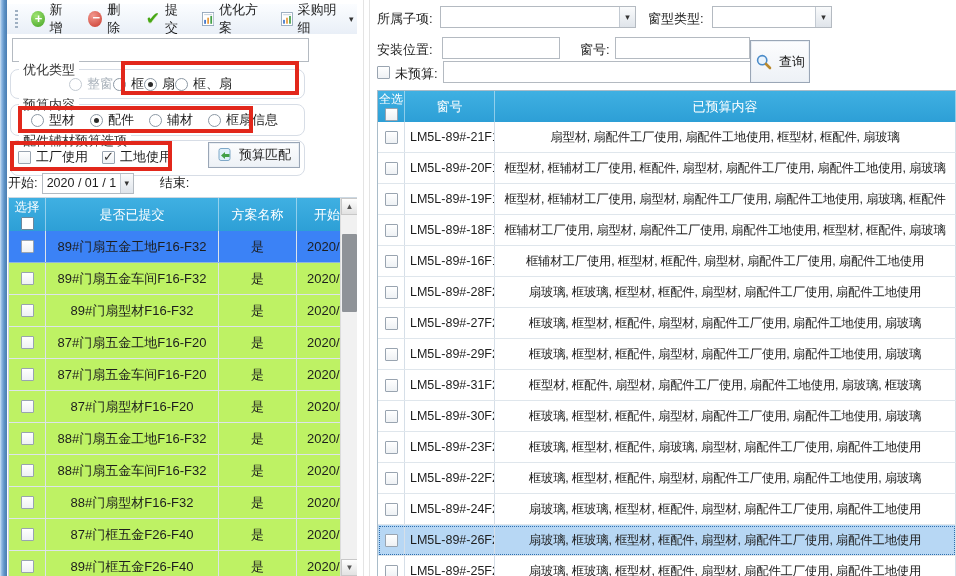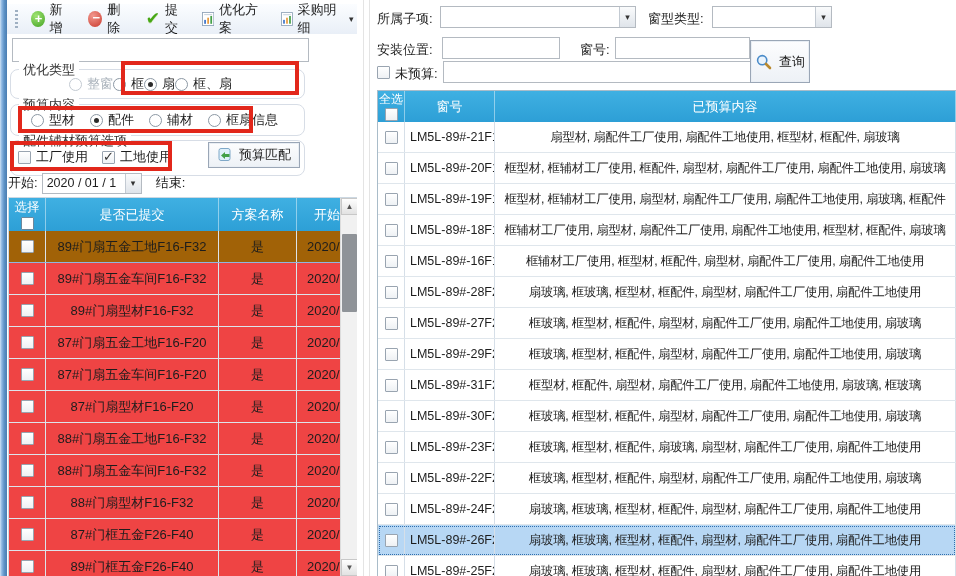--- a/index.html
+++ b/index.html
@@ -68,33 +68,33 @@
   .query-btn{left:750px;top:40px;width:58px;height:41px}
 
   
   .date-row{left:8px;top:172px;height:22px;display:flex;align-items:center}
   .dlabel{margin-right:4px;white-space:nowrap}
   .picker{display:flex;align-items:center;border:1px solid #b4bac1;background:#fff;height:21px;box-sizing:border-box}
   .picker .val{padding:0 4px;white-space:nowrap;font-size:12.5px}
   .drop-btn{width:15px;height:100%;margin-left:auto;border-left:1px solid #c3cad2;
     background:linear-gradient(#fafbfc,#dfe4ea);display:flex;align-items:center;justify-content:center}
   .drop-btn::after{content:"▾";font-size:9px;color:#333}
-  .p1{width:100px;margin-right:4px}
+  .p1{width:92px;margin-right:16px}
   .p2{width:106px}
   .dl2{margin-left:10px}
 
   
   .ltable{left:8px;top:197px;width:349px;height:379px;overflow:hidden;border-left:1px solid #ccd8e2;border-top:1px solid #ccd8e2;box-sizing:border-box}
   .lhead,.lrow{display:grid;grid-template-columns:37px 173px 78px 61px}
   .lhead{height:33px;background:linear-gradient(#3fb0e2,#2d9fd6);color:#fff}
   .lh{display:flex;align-items:center;justify-content:center;border-right:1px solid rgba(255,255,255,.45);overflow:hidden;white-space:nowrap}
   .lh.first{flex-direction:column;justify-content:flex-start;padding-top:1px;gap:1px;font-size:12.5px}
   .lh .hcb{background:#fff;border-color:#6d889c}
-  .lrow{height:31px;background:#ef4444;border-bottom:1px solid #dde4eb}
-  .lrow.sel{background:#a16207;border-bottom-color:#8fb6e0}
+  .lrow{height:31px;background:#bef264;border-bottom:1px solid #dde4eb}
+  .lrow.sel{background:#3b82f6;border-bottom-color:#8fb6e0}
   .lc{display:flex;align-items:center;justify-content:center;border-right:1px solid #dbe3ea;overflow:hidden;white-space:nowrap}
 
   
   .sb{position:absolute;right:0;top:0;width:17px;height:100%;background:#f1f1f1;border-left:1px solid #dcdcdc;box-sizing:border-box;z-index:5}
   .sb-btn{position:absolute;left:0;width:17px;height:17px;background:linear-gradient(#fefefe,#e2e2e2);
      border:1px solid #c8c8c8;box-sizing:border-box;display:flex;align-items:center;justify-content:center;color:#555;font-size:8px}
   .sb-up{top:0}.sb-down{bottom:0}
   .sb-thumb{position:absolute;left:1px;top:36px;width:15px;height:78px;background:#8f9398;border-radius:1px}
 
   

